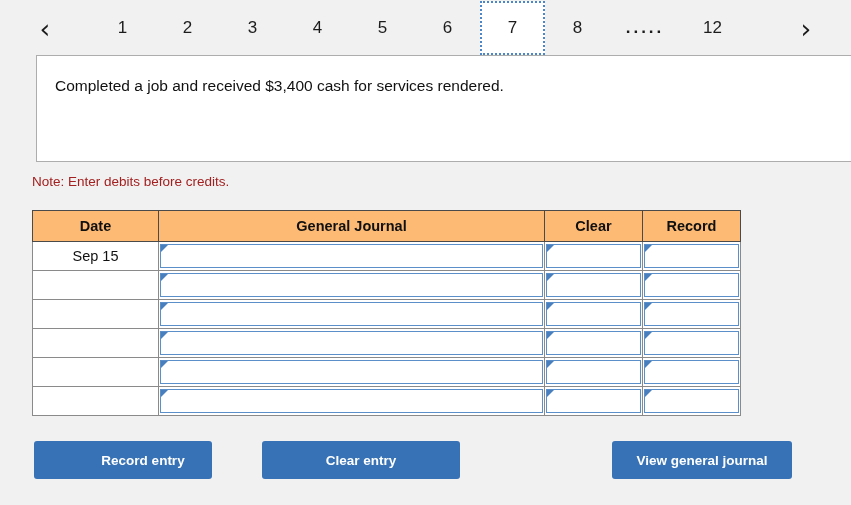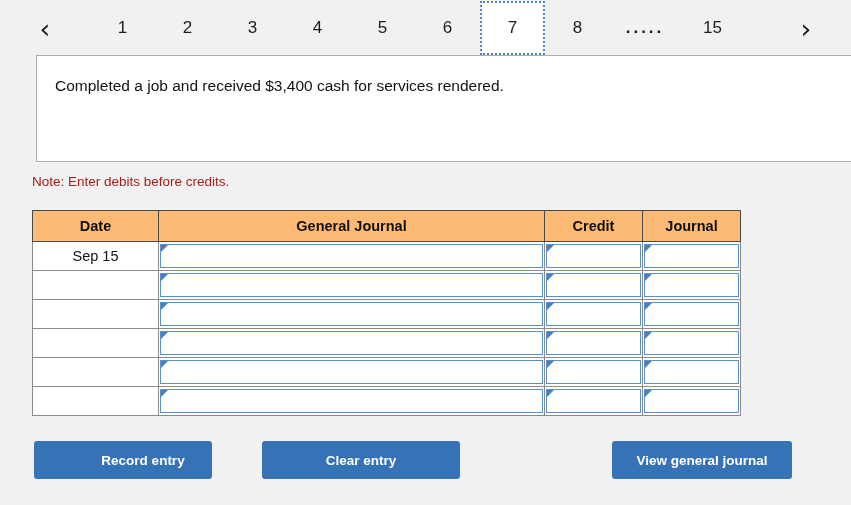--- a/index.html
+++ b/index.html
@@ -185,21 +185,21 @@
     <div class="pager-nums">
         <div class="pg">1</div>
         <div class="pg">2</div>
         <div class="pg">3</div>
         <div class="pg">4</div>
         <div class="pg">5</div>
         <div class="pg">6</div>
         <div class="pg active">7</div>
         <div class="pg">8</div>
         <div class="pg dots">.....</div>
-        <div class="pg">15</div>
+        <div class="pg">12</div>
       </div>
     <div class="pager-arrow next">›</div>
   </div>
 
   <div class="prompt-box">
     <div class="prompt-text">Completed a job and received $3,400 cash for services rendered.</div>
   </div>
 
   <div class="note">Note: Enter debits before credits.</div>
 
@@ -207,22 +207,22 @@
     <colgroup>
       <col class="col-date">
         <col class="col-gj">
         <col class="col-debit">
         <col class="col-credit">
     </colgroup>
     <thead>
       <tr>
         <th>Date</th>
         <th>General Journal</th>
-        <th>Credit</th>
-        <th>Journal</th>
+        <th>Clear</th>
+        <th>Record</th>
       </tr>
     </thead>
     <tbody id="journal-body">
         <tr>
           <td class="date-cell">Sep 15</td>
           <td>
             <div class="cell-input"></div>
           </td>
           <td>
             <div class="cell-input"></div>

